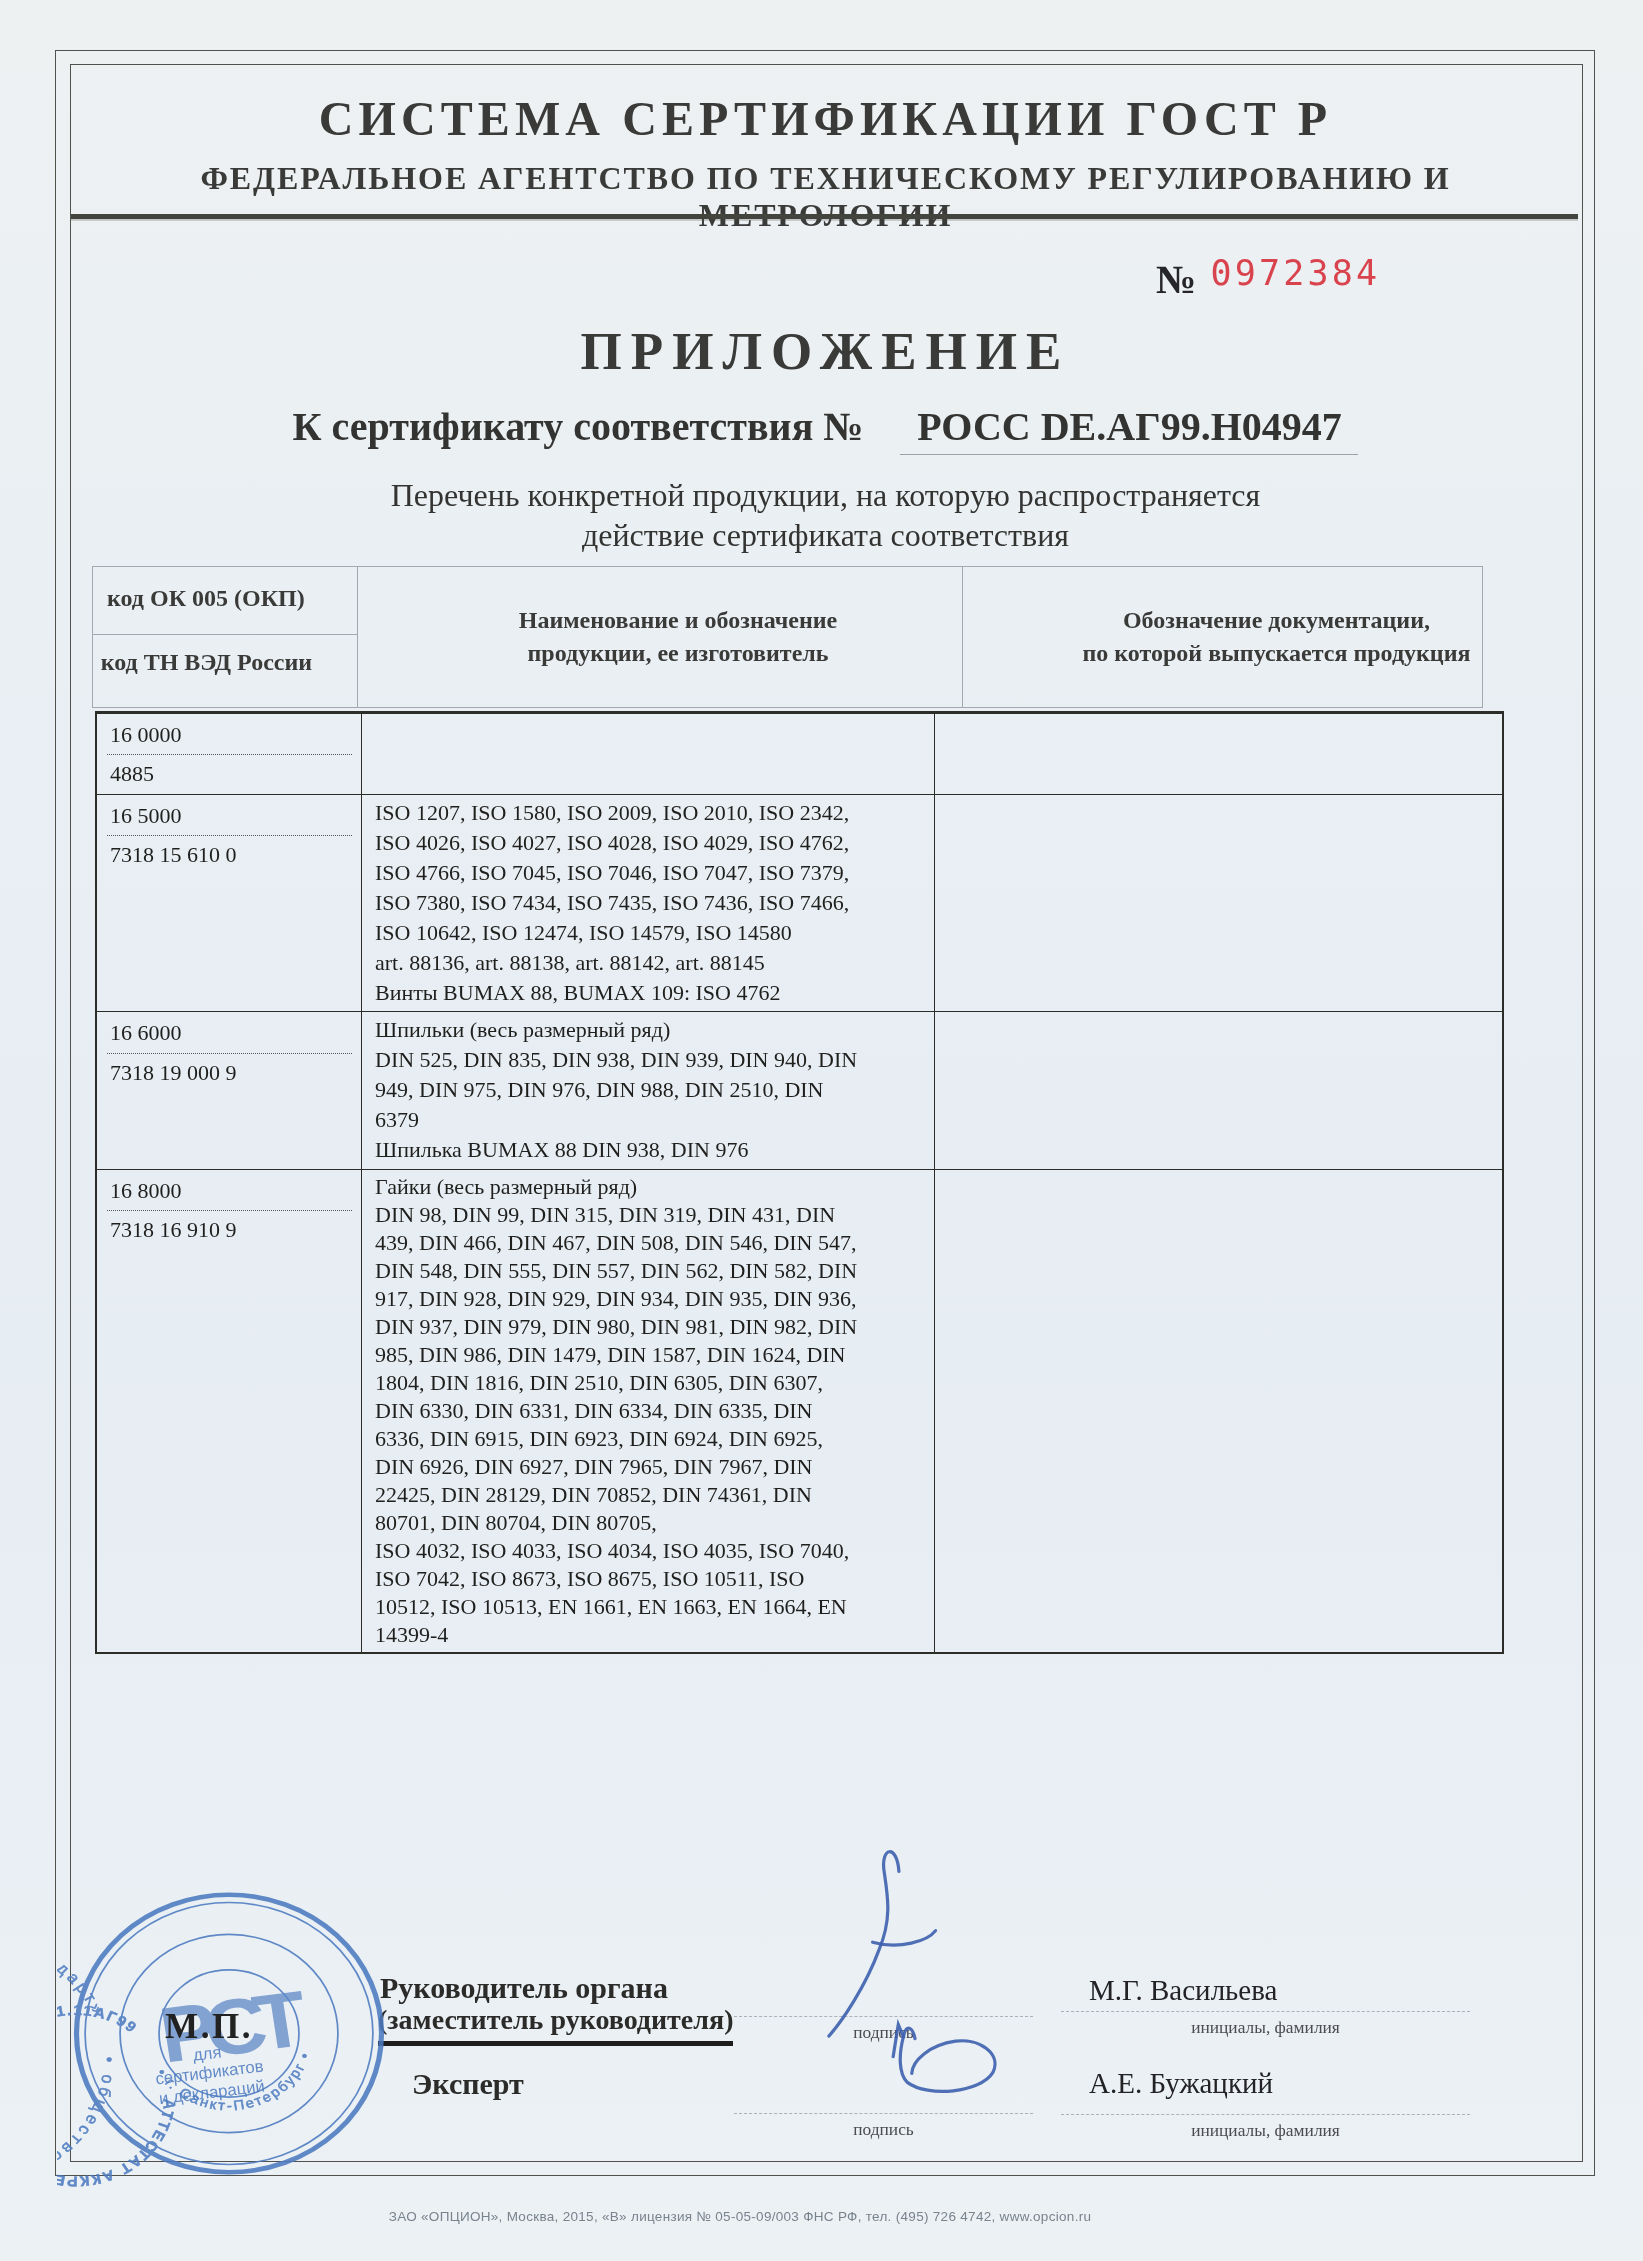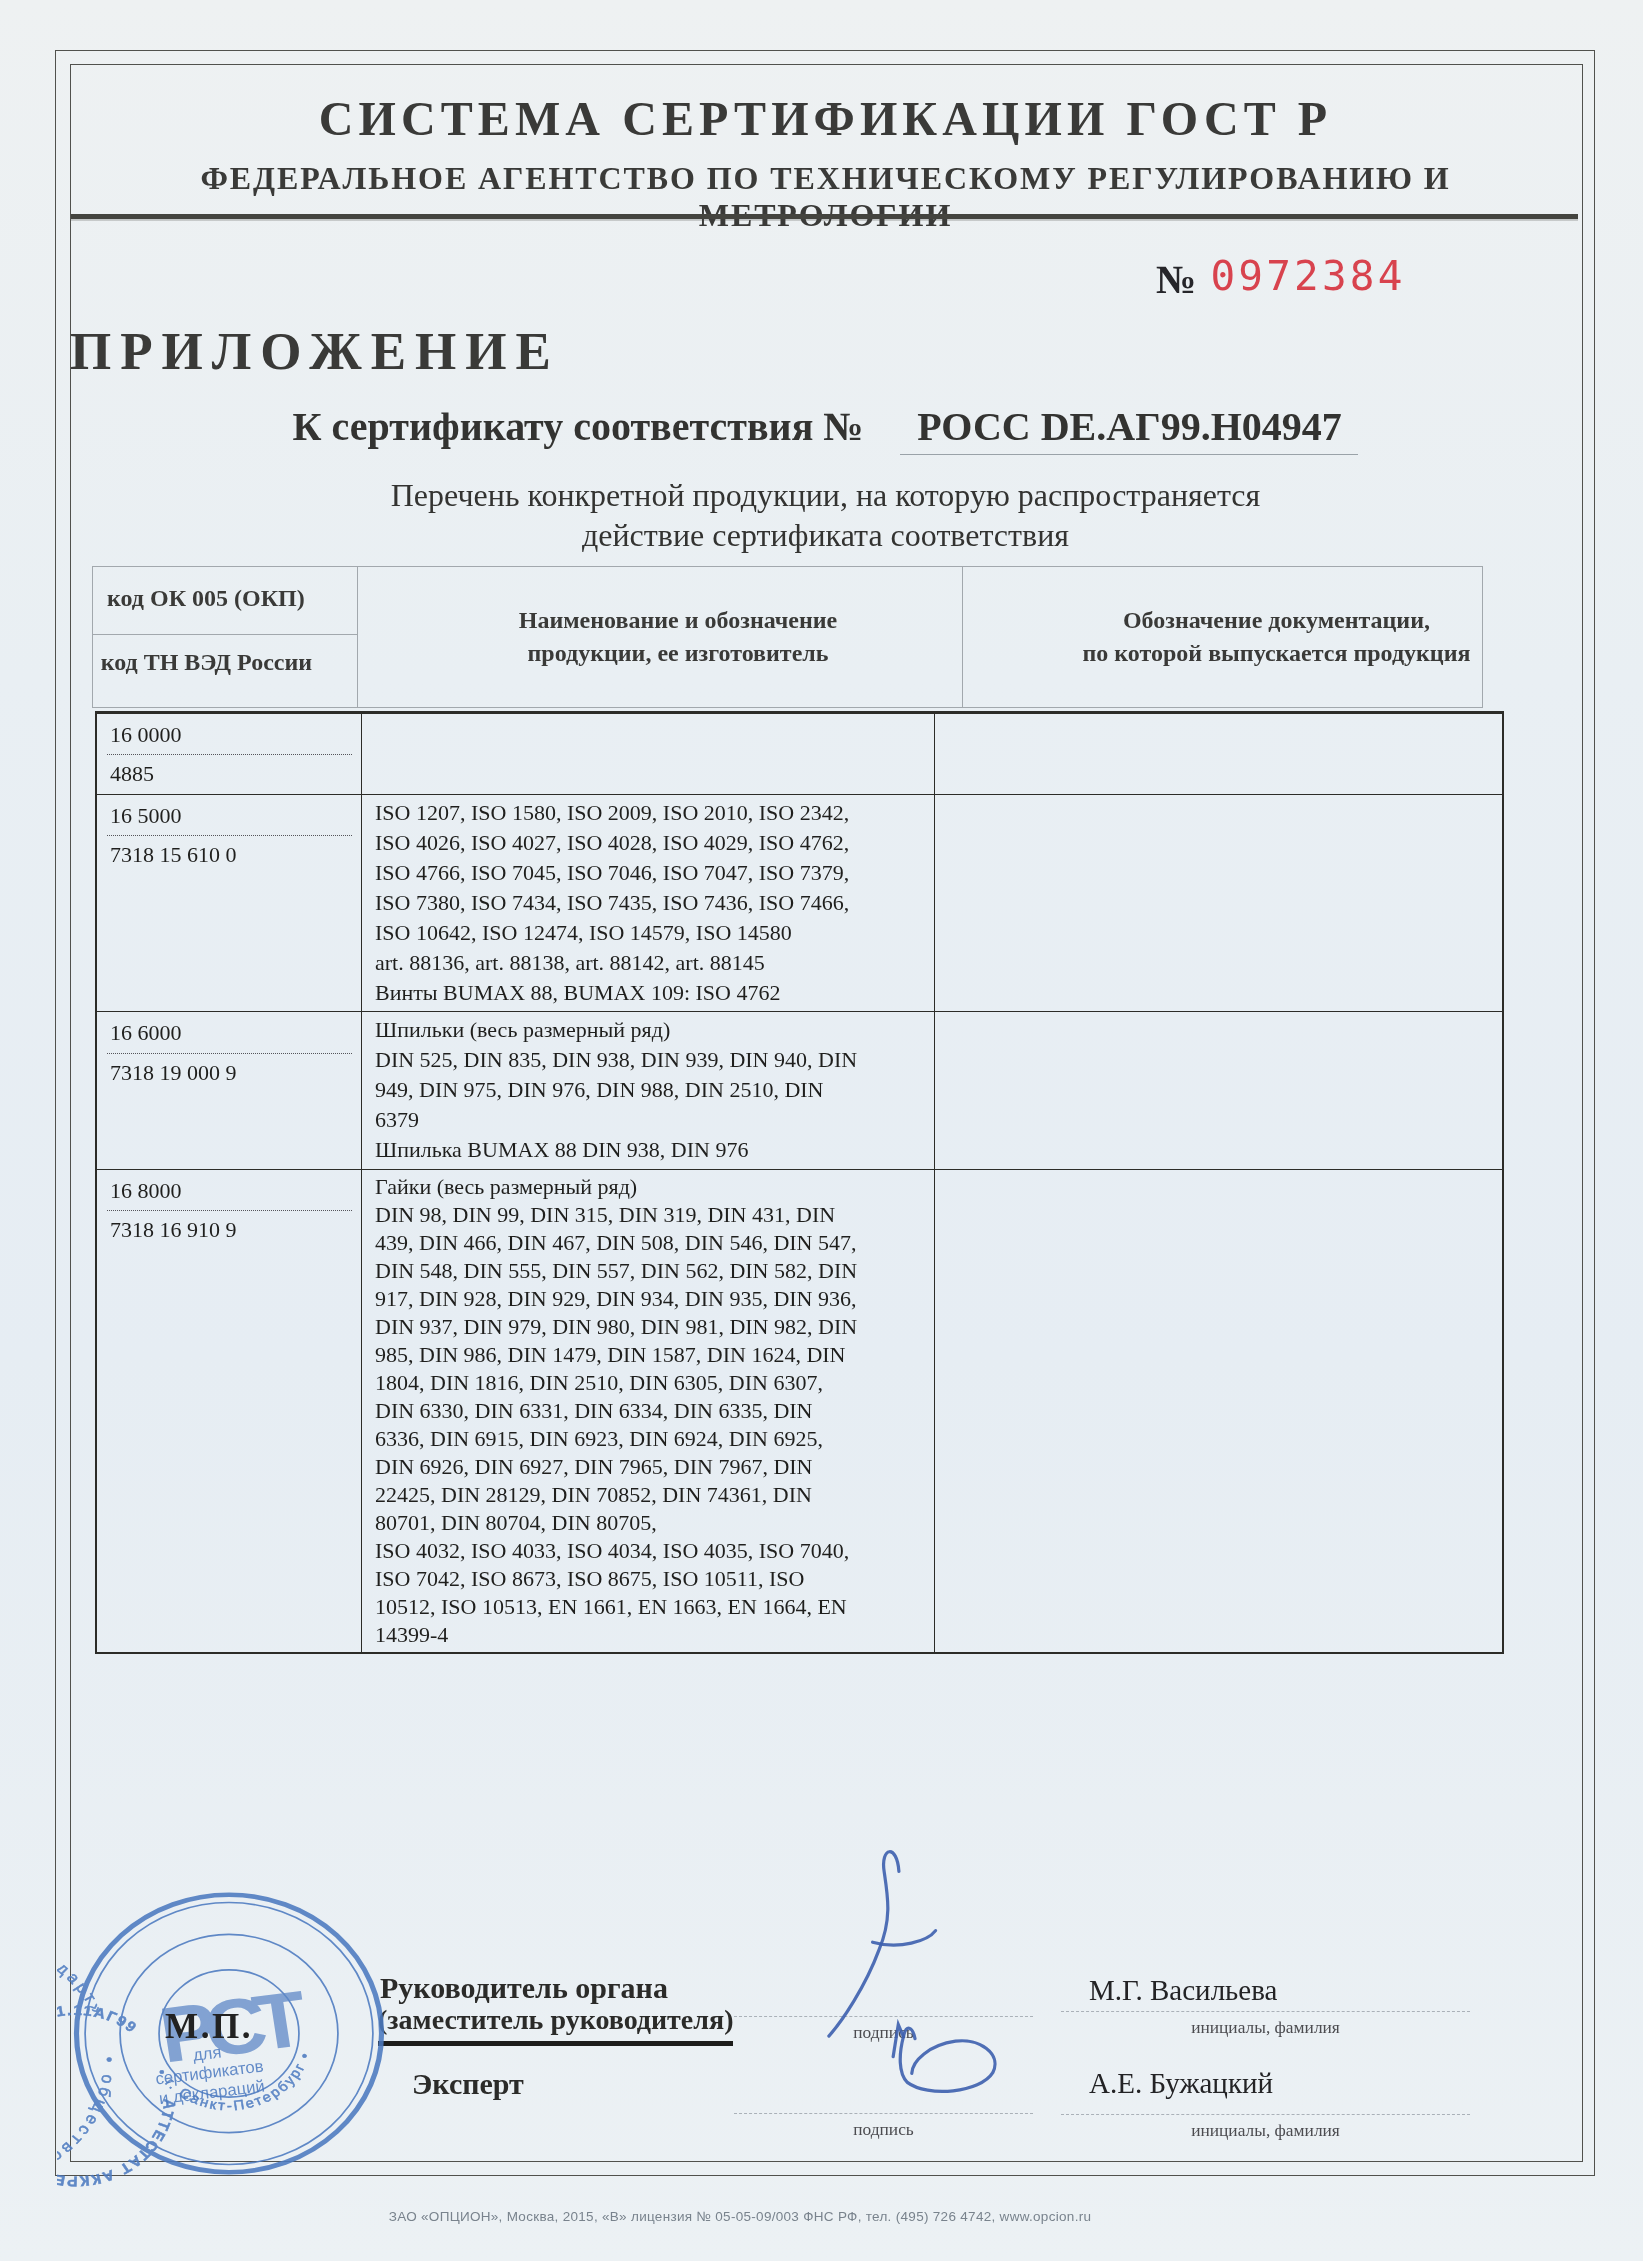--- a/index.html
+++ b/index.html
@@ -32,26 +32,26 @@
     text-align:center;font-weight:bold;font-size:32px;letter-spacing:1.9px;color:#3a3a38;
   }
   .rule{
     position:absolute;left:71px;top:214px;width:1507px;height:5.1px;
     background:#44443f;box-shadow:0 1.9px 0 rgba(68,68,63,.25);
   }
   .doc-no{position:absolute;left:1156px;top:256px;white-space:nowrap;}
   .doc-no .sign{font-weight:bold;font-size:40px;color:#26262a;vertical-align:top;}
   .doc-no .digits{
     font-family:"DejaVu Sans Mono", monospace;
-    font-size:41px;letter-spacing:3.2px;color:var(--accent-red,#d8434e);
+    font-size:35px;letter-spacing:3.2px;color:var(--accent-red,#d8434e);
     margin-left:11.6px;vertical-align:top;line-height:1;
   }
   .title{
     position:absolute;left:70px;top:321px;width:1511px;
-    font-weight:bold;font-size:53px;letter-spacing:9px;color:#3a3a38;
+    text-align:center;font-weight:bold;font-size:53px;letter-spacing:9px;color:#3a3a38;
   }
   .cert-line{
     position:absolute;left:70px;top:403px;width:1511px;
     text-align:center;font-weight:bold;font-size:40px;color:#333331;white-space:nowrap;
   }
   .cert-line .cert-no{
     display:inline-block;margin-left:27px;padding:0 16.7px 3.9px 16.7px;
     border-bottom:1.9px solid #9aa2a8;font-weight:bold;
   }
   .subtitle{

